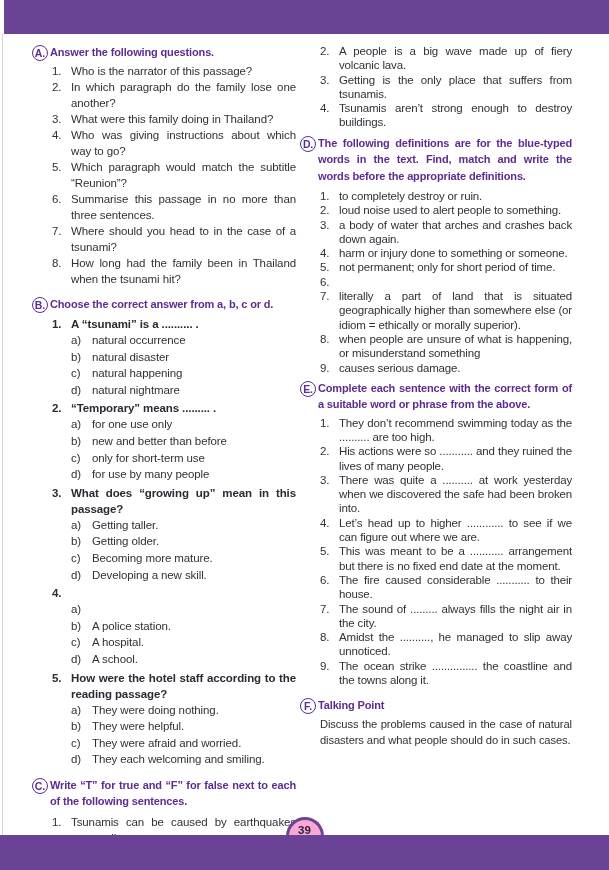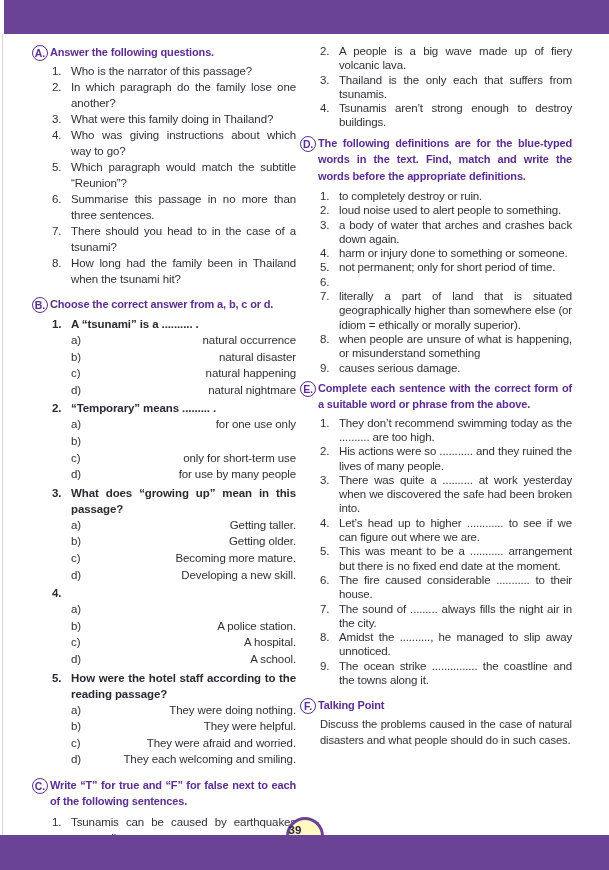--- a/index.html
+++ b/index.html
@@ -24,38 +24,38 @@
     background:#fff;
   }
   .sec-title{flex:1;font-size:11px;line-height:16.4px;letter-spacing:-0.15px;text-align:justify;}
 
   .item{display:flex;padding-left:20px;}
   .item .n{flex:0 0 19px;}
   .item .t{flex:1;text-align:justify;}
   .stem{font-weight:bold;color:#2d2933;margin-top:2px;}
   .choice{display:flex;padding-left:39px;}
   .choice .k{flex:0 0 21px;}
-  .choice .t{flex:1;text-align:right;}
+  .choice .t{flex:1;text-align:left;}
 
   .col-left .choice{line-height:16.6px;}
 
   .mt-b{margin-top:9px;margin-bottom:3px;}
   .mt-c{margin-top:9px;margin-bottom:4px;}
   .head-a{margin-bottom:2px;}
   .head-d{margin-top:5px;margin-bottom:5px;}
   .head-e{margin-top:5px;margin-bottom:3px;}
   .head-f{margin-top:10px;margin-bottom:3px;}
 
   .f-body{padding-left:20px;text-align:justify;font-size:11.2px;line-height:15.6px;letter-spacing:-0.1px;}
 
   .page-badge{
     position:absolute;left:50%;bottom:33px;transform:translateX(-50%);
-    width:38px;height:20px;background:#fef9c3;border:3.5px solid #6a4296;border-bottom:none;
+    width:38px;height:20px;background:#f9a8d4;border:3.5px solid #6a4296;border-bottom:none;
     border-radius:20px 20px 0 0;box-sizing:border-box;
-    display:flex;align-items:flex-end;
+    display:flex;align-items:flex-end;justify-content:center;
     font-size:11.5px;font-weight:bold;color:#261f3a;line-height:1.1;
   }
 </style>
 </head>
 <body>
 
 <div class="band band-top"></div>
 <div class="edge-line"></div>
 
 <div class="col col-left">
@@ -83,21 +83,21 @@
   <div class="item">
       <span class="n">5.</span>
       <span class="t">Which paragraph would match the subtitle “Reunion”?</span>
     </div>
   <div class="item">
       <span class="n">6.</span>
       <span class="t">Summarise this passage in no more than three sentences.</span>
     </div>
   <div class="item">
       <span class="n">7.</span>
-      <span class="t">There should you head to in the case of a tsunami?</span>
+      <span class="t">Where should you head to in the case of a tsunami?</span>
     </div>
   <div class="item">
       <span class="n">8.</span>
       <span class="t">How long had the family been in Thailand when the tsunami hit?</span>
     </div>
 
   <div class="sec-head mt-b">
     <span class="letter-badge">B.</span>
     <span class="sec-title">Choose the correct answer from a, b, c or d.</span>
   </div>
@@ -126,20 +126,21 @@
   <div class="item stem">
       <span class="n">2.</span>
       <span class="t">“Temporary” means ......... .</span>
     </div>
   <div class="choice">
       <span class="k">a)</span>
       <span class="t">for one use only</span>
     </div>
   <div class="choice">
       <span class="k">b)</span>
+      <span class="t">new and better than before</span>
     </div>
   <div class="choice">
       <span class="k">c)</span>
       <span class="t">only for short-term use</span>
     </div>
   <div class="choice">
       <span class="k">d)</span>
       <span class="t">for use by many people</span>
     </div>
 
@@ -215,21 +216,21 @@
 </div>
 
 <div class="col col-right">
 
   <div class="item">
       <span class="n">2.</span>
       <span class="t">A people is a big wave made up of fiery volcanic lava.</span>
     </div>
   <div class="item">
       <span class="n">3.</span>
-      <span class="t">Thailand is the only each that suffers from tsunamis.</span>
+      <span class="t">Getting is the only place that suffers from tsunamis.</span>
     </div>
   <div class="item">
       <span class="n">4.</span>
       <span class="t">Tsunamis aren’t strong enough to destroy buildings.</span>
     </div>
 
   <div class="sec-head head-d">
     <span class="letter-badge">D.</span>
     <span class="sec-title">The following definitions are for the blue-typed words in the text. Find, match and write the words before the appropriate definitions.</span>
   </div>

